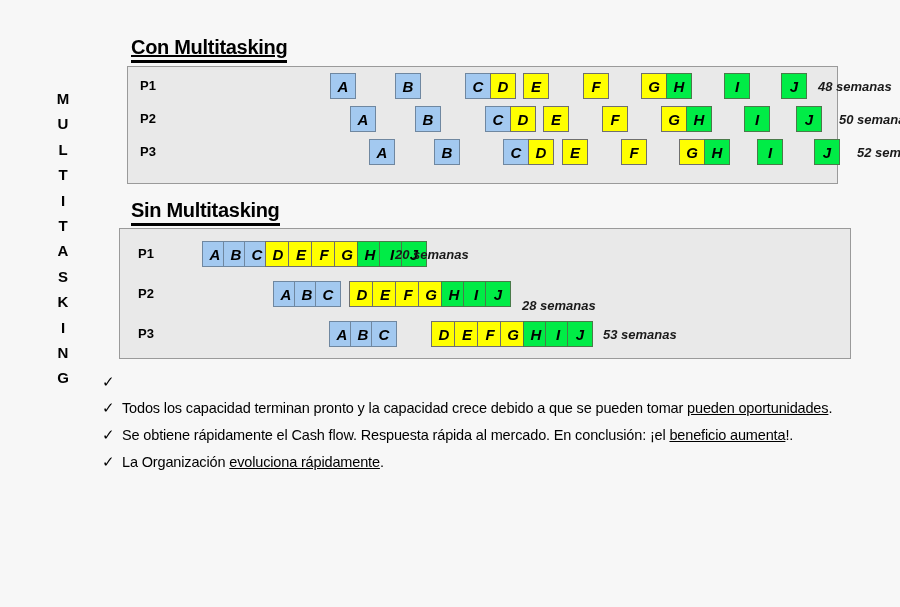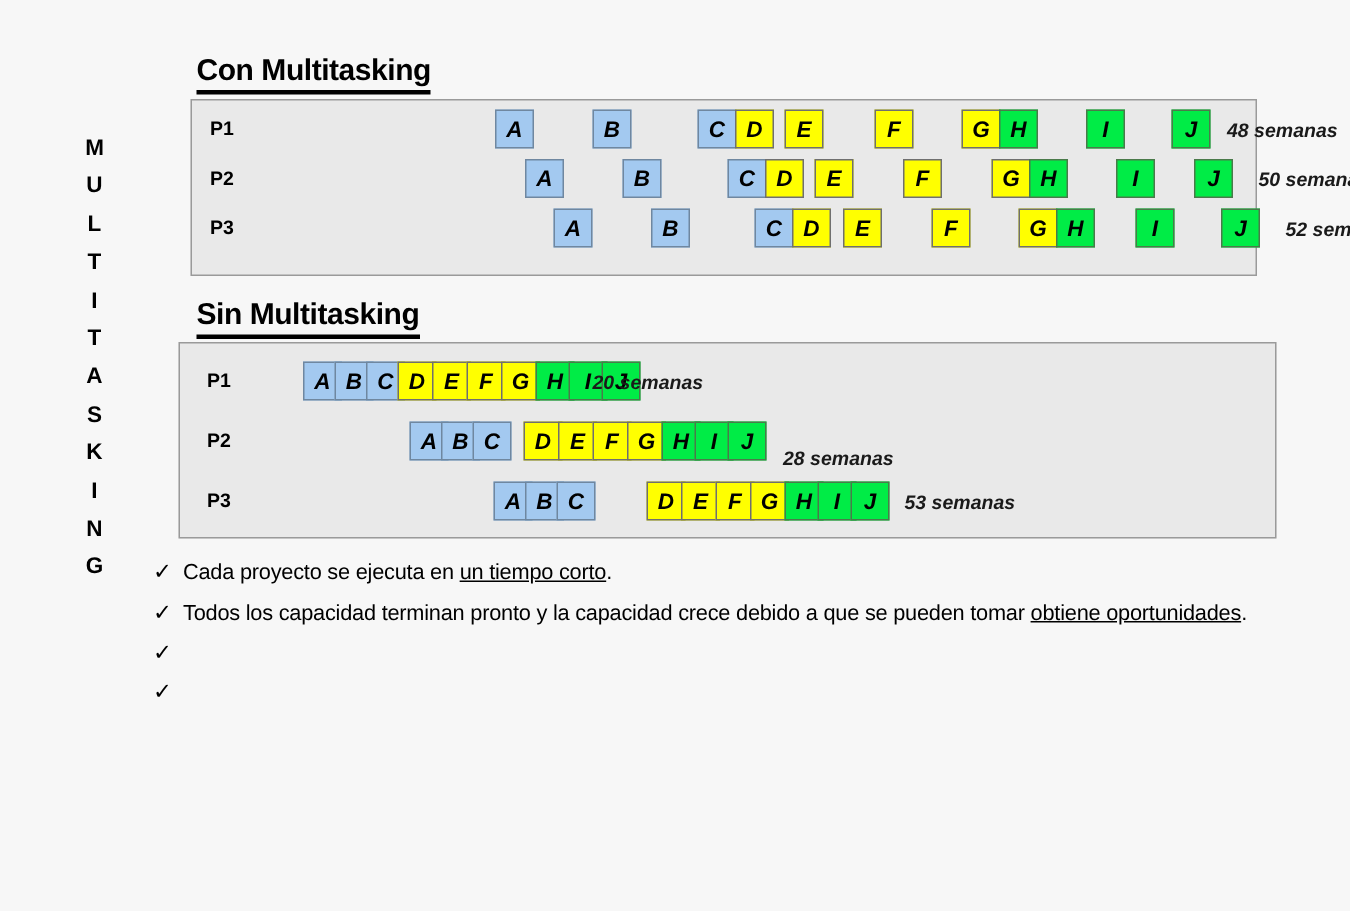--- a/index.html
+++ b/index.html
@@ -37,21 +37,21 @@
   .section-title {
     position: absolute;
     font-size: 20px;
     font-weight: bold;
     color: #000;
     letter-spacing: -0.3px;
     border-bottom: 3px solid #000;
     padding-bottom: 1px;
     white-space: nowrap;
   }
-  #title-con { left: 131px; top: 36px; }
+  #title-con { left: 131px; top: 36px; text-decoration: underline; }
   #title-sin { left: 131px; top: 199px; }
 
   
   .panel {
     position: absolute;
     background: #e9e9e9;
     border: 1px solid #9a9a9a;
     box-sizing: border-box;
   }
   #panel-con { left: 127px; top: 66px; width: 711px; height: 118px; }
@@ -247,25 +247,26 @@
       <div class="task-box green" style="left: 403px;">H</div>
       <div class="task-box green" style="left: 425px;">I</div>
       <div class="task-box green" style="left: 447px;">J</div>
       <div class="weeks-label" style="left: 483px;">53 semanas</div>
     </div>
   </div>
 
 <div id="bullets">
     <div class="bullet">
       <span class="check">✓</span>
-      <span class="btext"><span>Cada proyecto se ejecuta en </span><u>un tiempo corto</u><span>.</span></span>
-    </div>
-    <div class="bullet">
-      <span class="check">✓</span>
-      <span class="btext"><span>Todos los capacidad terminan pronto y la capacidad crece debido a que se pueden tomar </span><u>obtiene oportunidades</u><span>.</span></span>
-    </div>
-    <div class="bullet">
-      <span class="check">✓</span>
-    </div>
-    <div class="bullet">
-      <span class="check">✓</span>
+    </div>
+    <div class="bullet">
+      <span class="check">✓</span>
+      <span class="btext"><span>Todos los capacidad terminan pronto y la capacidad crece debido a que se pueden tomar </span><u>pueden oportunidades</u><span>.</span></span>
+    </div>
+    <div class="bullet">
+      <span class="check">✓</span>
+      <span class="btext"><span>Se obtiene rápidamente el Cash flow. Respuesta rápida al mercado. En conclusión: ¡el </span><u>beneficio aumenta</u><span>!.</span></span>
+    </div>
+    <div class="bullet">
+      <span class="check">✓</span>
+      <span class="btext"><span>La Organización </span><u>evoluciona rápidamente</u><span>.</span></span>
     </div>
   </div>
 
 </body></html>

